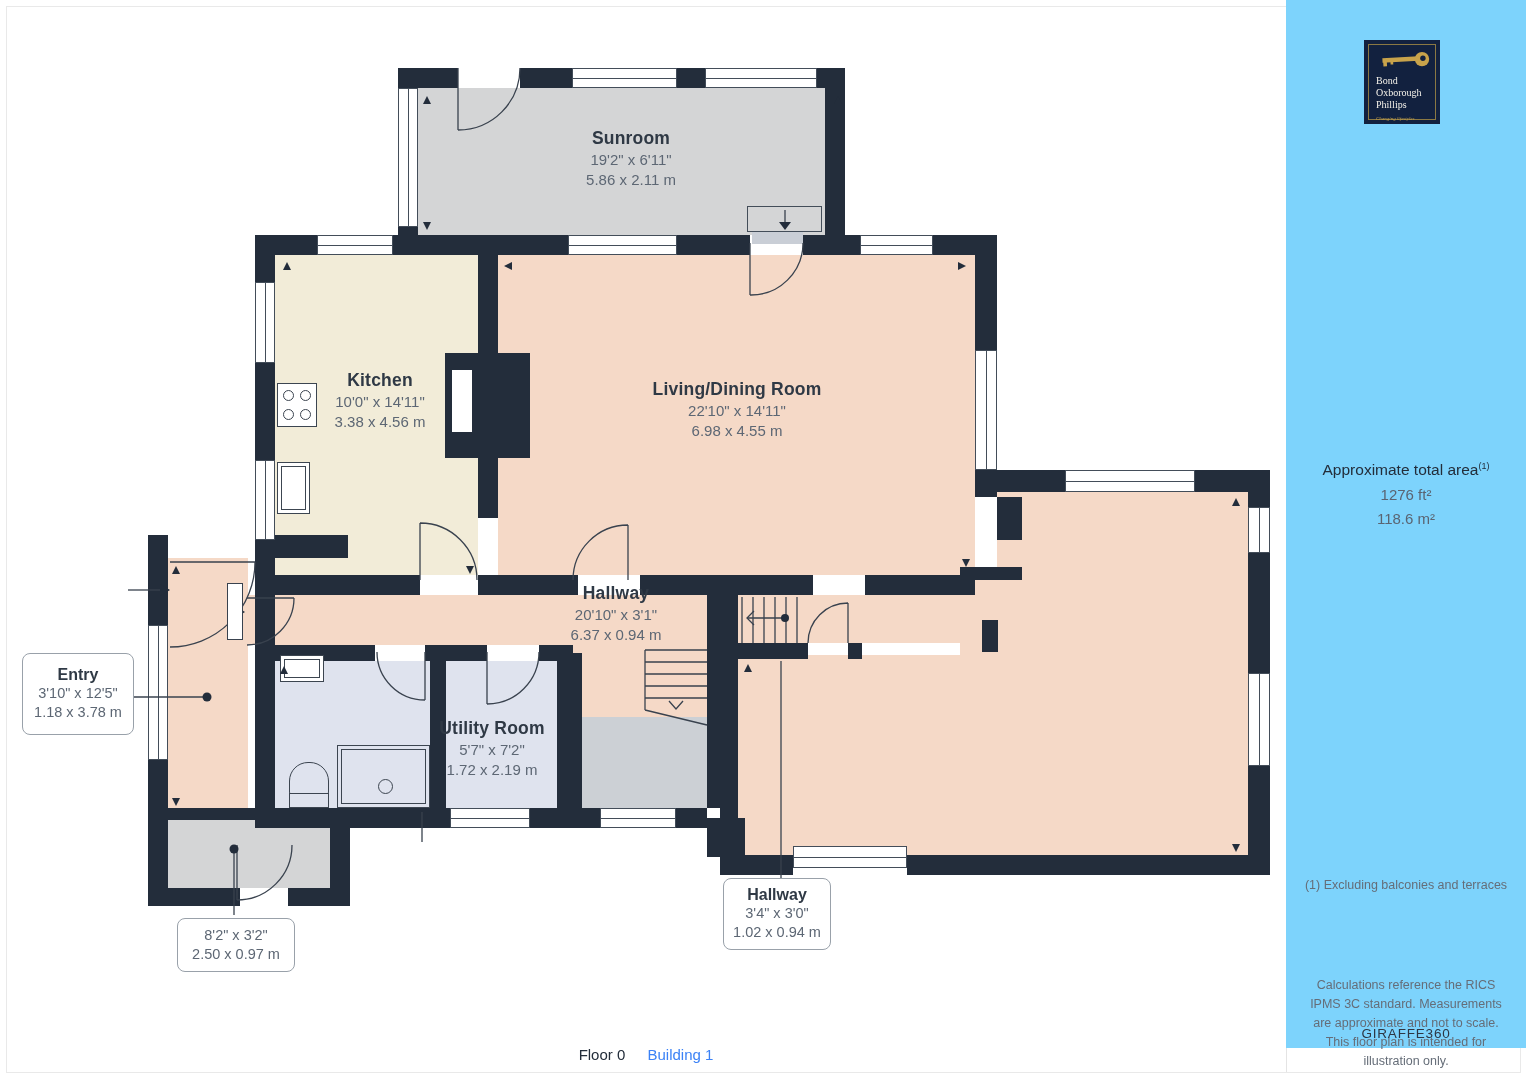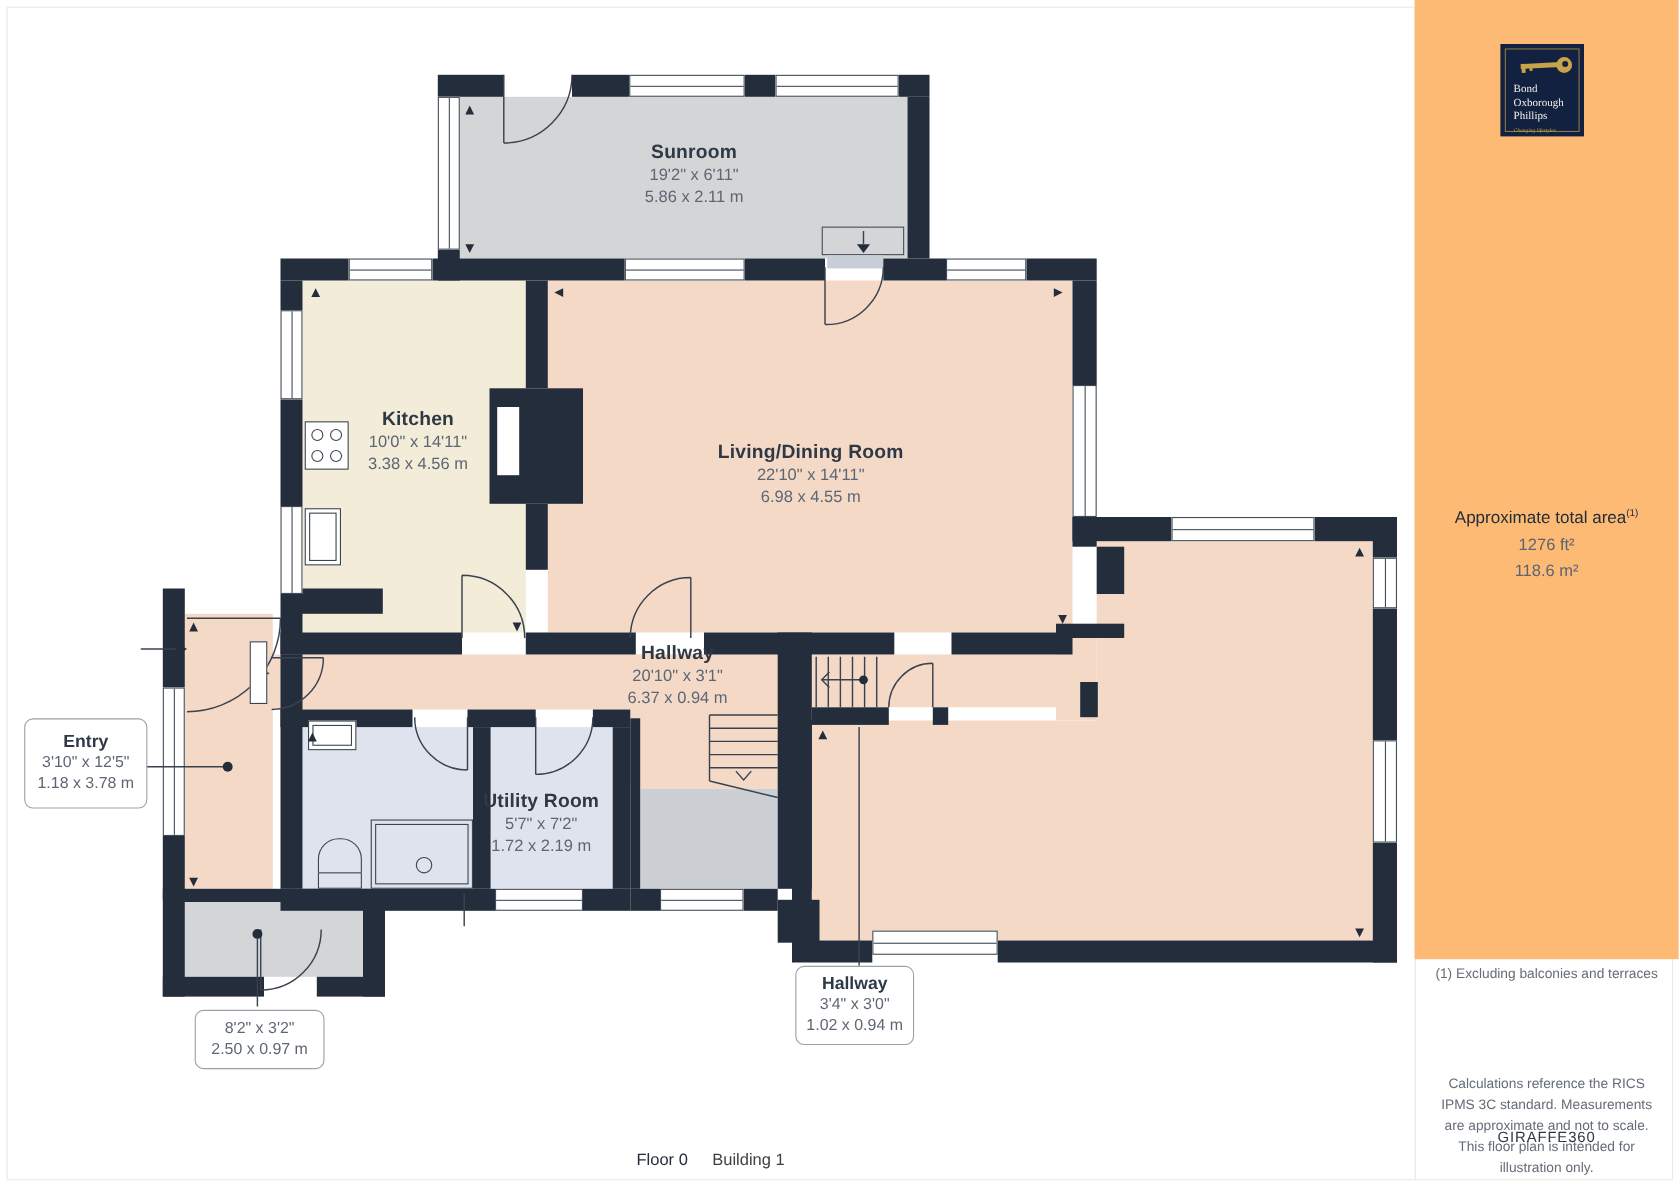--- a/index.html
+++ b/index.html
@@ -30,37 +30,37 @@
   .overlay{position:absolute;left:0;top:0;pointer-events:none;}
   .room-label{position:absolute;transform:translateX(-50%);text-align:center;white-space:nowrap;z-index:6;}
   .rl-title{font-size:17.5px;font-weight:700;color:#2f3945;letter-spacing:.2px;}
   .rl-dim{font-size:15px;color:#5d6774;line-height:1.27;margin-top:1px;}
   .callout{position:absolute;background:#fff;border:1px solid #99a1aa;border-radius:8px;
        display:flex;flex-direction:column;justify-content:center;text-align:center;z-index:7;}
   .co-title{font-size:16px;font-weight:700;color:#2f3945;}
   .co-dim{font-size:14.5px;color:#5d6774;line-height:1.28;}
   .door-rect{position:absolute;background:#fff;border:1px solid #39424e;box-sizing:border-box;z-index:4;}
   
-  .sidebar{position:absolute;left:1286px;top:0;width:240px;height:872px;background:#fdba74;}
+  .sidebar{position:absolute;left:1286px;top:0;width:240px;height:1048px;background:#7dd3fc;}
   .sb-vline{position:absolute;left:1286px;top:6px;width:1px;height:1066px;background:#e4e4e4;}
   .logo{position:absolute;left:78px;top:40px;width:76px;height:84px;background:#12213f;}
   .logo-inner{position:absolute;inset:4px;border:1px solid #8a7843;padding:6px 6px 3px 7px;box-sizing:border-box;}
   .logo-text{font-family:"Liberation Serif",serif;color:#f5f2ea;font-size:10px;line-height:1.22;margin-top:2px;}
   .logo-tagline{font-family:"Liberation Serif",serif;color:#c8a34b;font-size:5px;font-style:italic;margin-top:4px;}
   .area-block{position:absolute;left:0;top:461px;width:240px;text-align:center;}
   .area-title{font-size:15.5px;font-weight:400;color:#232d3a;}
   .area-title sup{font-size:9px;}
   .area-val{font-size:15px;color:#5a6472;margin-top:7px;}
   .sb-note{position:absolute;left:10px;width:220px;text-align:center;font-size:12.5px;color:#656d78;}
   .brand{position:absolute;left:0;top:1026px;width:240px;text-align:center;font-size:13.5px;
          color:#2e3744;letter-spacing:.8px;}
   .brand .b2{font-weight:400;}
   .footer{position:absolute;left:646px;top:1046px;transform:translateX(-50%);white-space:nowrap;font-size:15px;}
   .f-floor{font-weight:400;color:#232d3a;}
-  .f-building{color:#404040;margin-left:18px;}
+  .f-building{color:#3b82f6;margin-left:18px;}
 </style>
 </head>
 <body>
 
 <div class="page">
   <div class="page-border"></div>
 
   <div class="plan">
 
     <div class="floor f-gray" style="left:418px;top:88px;width:407px;height:147px"></div>
@@ -236,21 +236,21 @@
     <div class="room-label" style="left:631px;top:128px">
       <div class="rl-title">Sunroom</div>
       <div class="rl-dim">19'2" x 6'11"</div>
       <div class="rl-dim">5.86 x 2.11 m</div>
     </div>
     <div class="room-label" style="left:380px;top:370px">
       <div class="rl-title">Kitchen</div>
       <div class="rl-dim">10'0" x 14'11"</div>
       <div class="rl-dim">3.38 x 4.56 m</div>
     </div>
-    <div class="room-label" style="left:737px;top:400px">
+    <div class="room-label" style="left:737px;top:379px">
       <div class="rl-title">Living/Dining Room</div>
       <div class="rl-dim">22'10" x 14'11"</div>
       <div class="rl-dim">6.98 x 4.55 m</div>
     </div>
     <div class="room-label" style="left:616px;top:583px">
       <div class="rl-title">Hallway</div>
       <div class="rl-dim">20'10" x 3'1"</div>
       <div class="rl-dim">6.37 x 0.94 m</div>
     </div>
     <div class="room-label" style="left:492px;top:718px">

